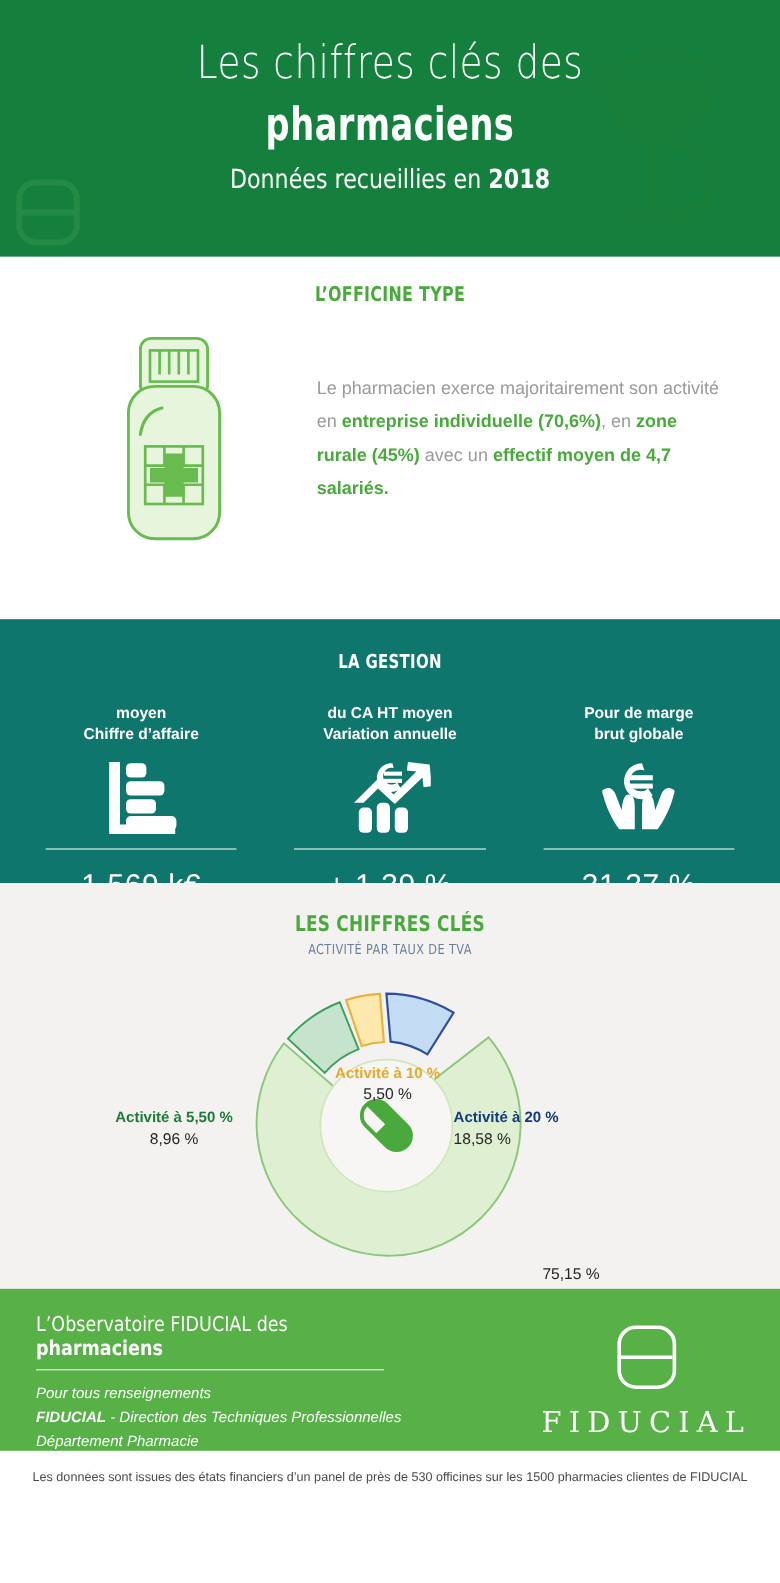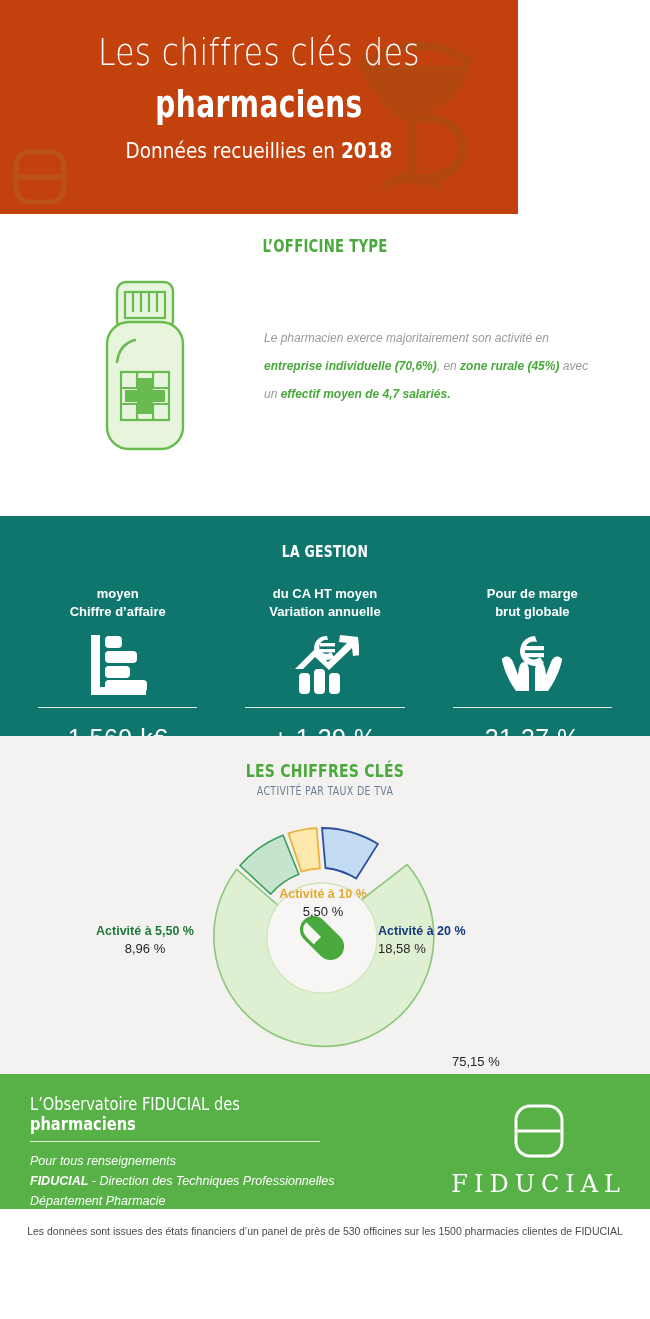--- a/index.html
+++ b/index.html
@@ -7,22 +7,22 @@
     width:650px;height:1319px;
     font-family:"Liberation Sans", sans-serif;
     background:#ffffff;
     overflow:hidden;
   }
   .page{position:relative;width:650px;height:1319px;overflow:hidden;}
 
   
   .header{
     position:relative;
-    width:518px;height:214px;
-    background:#c2410c;
+    width:650px;height:214px;
+    background:#15803d;
     overflow:hidden;
   }
   .wm-right{position:absolute;right:18px;top:18px;opacity:.10;}
   .wm-left{position:absolute;left:12px;top:148px;opacity:.12;}
   .header-inner{position:relative;z-index:3;text-align:center;padding-top:26px;}
   .h-title{
     color:#ffffff;font-size:38px;line-height:52px;
     font-weight:300;letter-spacing:.5px;
     font-family:"DejaVu Sans", sans-serif;
     font-stretch:condensed;
@@ -41,22 +41,22 @@
   .sec-title{
     text-align:center;color:#4aa93c;font-weight:700;
     font-size:17px;letter-spacing:.3px;
     font-family:"DejaVu Sans", sans-serif;
     transform:scaleX(.78);
   }
   .officine .sec-title{padding-top:22px;}
   .officine-body{display:flex;align-items:center;padding:22px 30px 0 30px;}
   .bottle-wrap{width:230px;display:flex;justify-content:center;}
   .officine-text{
-    flex:1;color:#9a9a9a;font-size:12px;line-height:28px;
-    padding-left:4px;padding-right:18px;font-style:italic;
+    flex:1;color:#9a9a9a;font-size:15px;line-height:28px;
+    padding-left:4px;padding-right:18px;
   }
   .officine-text .g{color:#4aa93c;font-weight:700;}
 
   
   .gestion{position:relative;width:650px;height:220px;background:#0f766e;}
   .gestion .sec-title{color:#ffffff;padding-top:26px;font-size:16px;}
   .kpis{display:flex;padding:24px 14px 0 14px;}
   .kpi{flex:1;text-align:center;padding:0 8px;}
   .kpi-label{
     color:#ffffff;font-weight:700;font-size:13px;line-height:18px;

